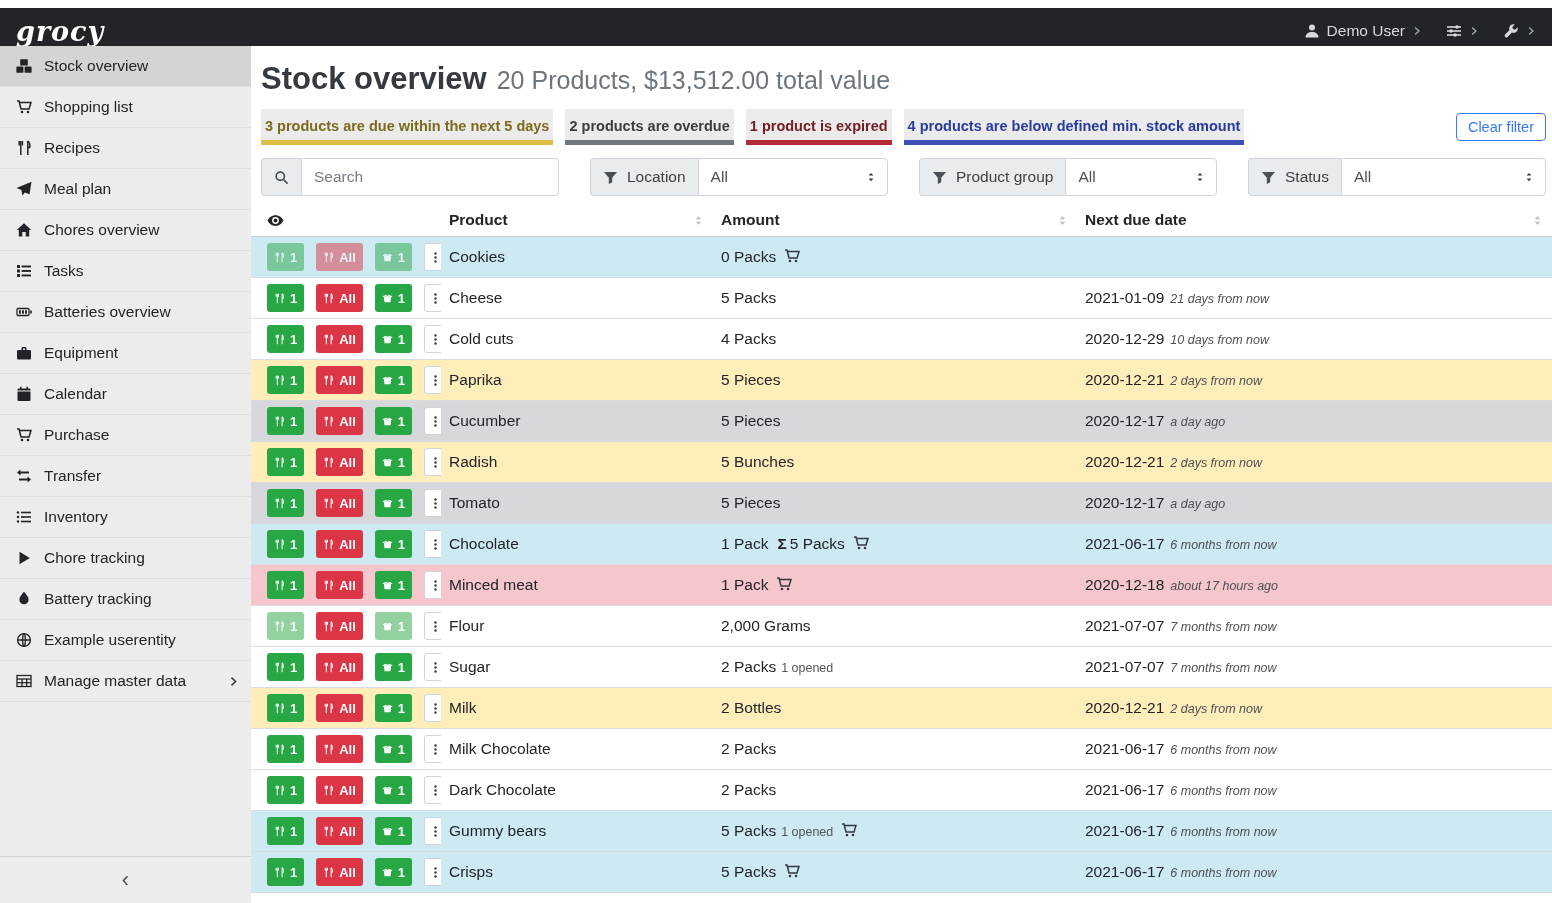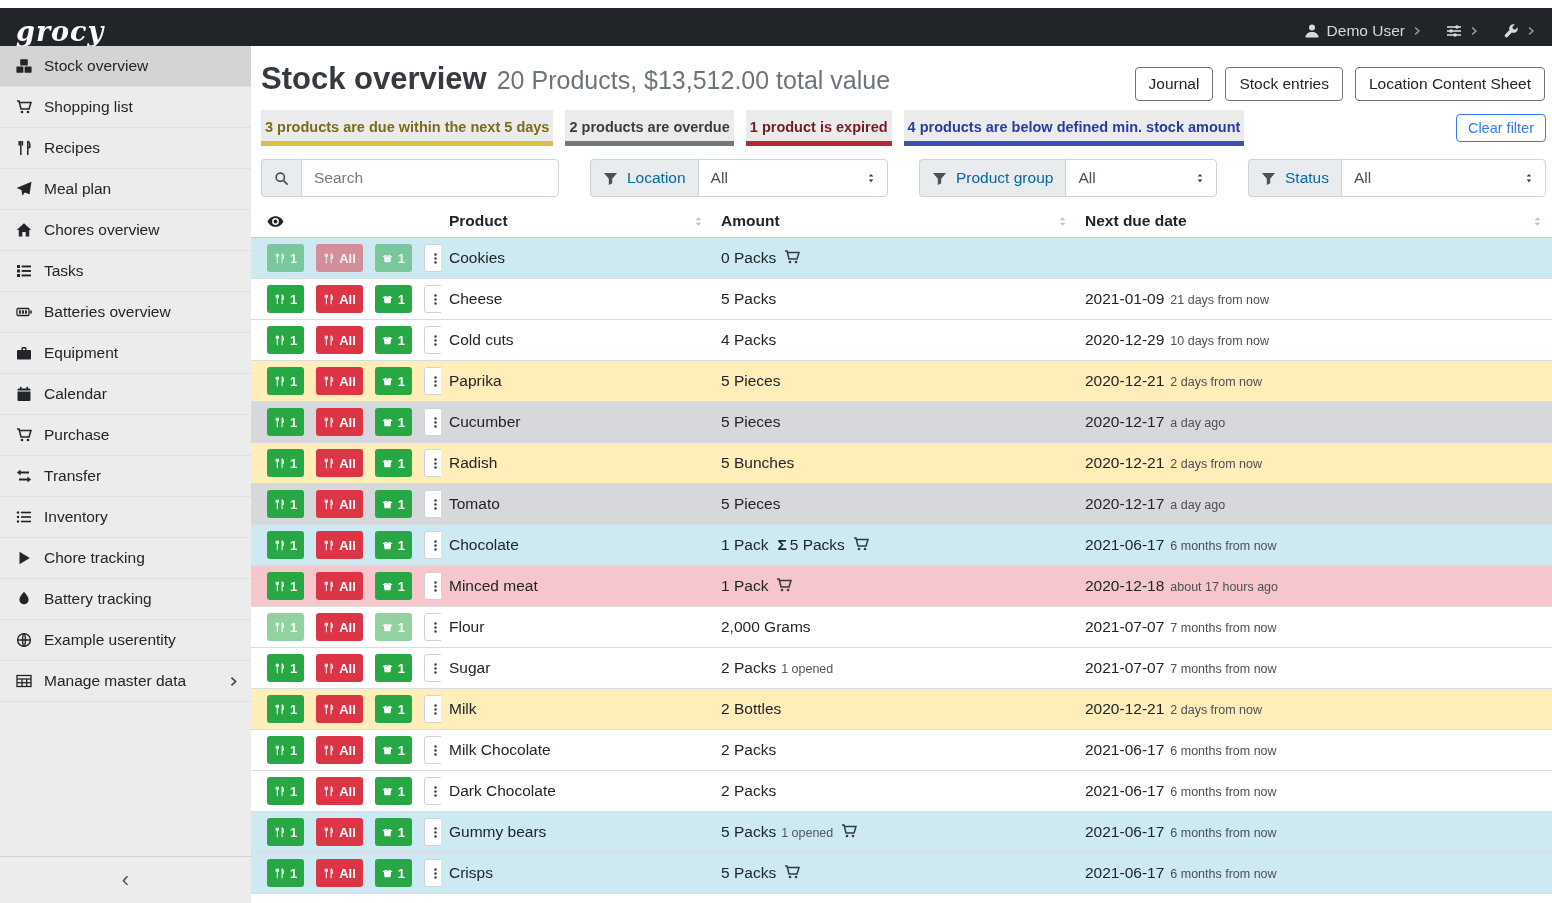--- a/index.html
+++ b/index.html
@@ -69,21 +69,21 @@
   .clear-filter{
     margin-left:auto;border:1px solid #3779f0;color:#3779f0;background:#fff;border-radius:4px;
     font-size:14.5px;padding:5px 11px;cursor:pointer;font-family:inherit;white-space:nowrap;
   }
 
   
   .filters{display:flex;gap:31px;padding:13px 6px 11px 10px;}
   .input-group{display:flex;height:38px;box-sizing:border-box;flex:1;min-width:0;}
   .ig-prepend{
     display:flex;align-items:center;gap:9px;background:#e9ecef;border:1px solid #ced4da;
-    border-right:0;border-radius:4px 0 0 4px;padding:0 12px;color:#0369a1;font-size:15.5px;
+    border-right:0;border-radius:4px 0 0 4px;padding:0 12px;color:#404040;font-size:15.5px;
     white-space:nowrap;
   }
   .ig-prepend .icon svg{width:15px;height:15px;display:block;color:#495057;}
   .ig-input{
     flex:1;min-width:0;border:1px solid #ced4da;border-radius:0 4px 4px 0;padding:14px 12px;
     font-size:15.5px;color:#495057;outline:none;font-family:inherit;background:#fff;
   }
   .ig-input::placeholder{color:#757d85;}
   .ig-select{
     flex:1;min-width:0;border:1px solid #ced4da;border-radius:0 4px 4px 0;background:#fff;
@@ -127,21 +127,21 @@
     display:inline-flex;align-items:center;justify-content:center;border-radius:3px;cursor:pointer;
   }
   .btn-dots .icon svg{width:13px;height:13px;display:block;}
 
   .amt-extra{font-size:12.5px;color:#53565a;margin-left:5px;}
   .amt-total{margin-left:9px;}
   .amt-total .sigma{font-weight:bold;margin-right:3px;}
   .cart-ind{margin-left:8px;vertical-align:-2px;display:inline-block;}
   .cart-ind svg{width:16px;height:16px;display:block;color:#343a40;}
 
-  .due-rel{font-size:12.5px;color:#4c5054;margin-left:6px;}
+  .due-rel{font-size:12.5px;font-style:italic;color:#4c5054;margin-left:6px;}
 </style>
 </head>
 <body>
 
 <div class="app">
 
   <nav class="navbar">
     <span class="logo">grocy</span>
     <div class="nav-right">
       <div class="nav-item">
@@ -362,25 +362,20 @@
     <div class="collapse-btn">‹</div>
   </aside>
 
   <main class="main">
 
     <div class="page-head">
       <div class="page-title-wrap">
         <h1 class="page-title">Stock overview</h1>
         <span class="page-sub">20 Products, $13,512.00 total value</span>
       </div>
-      <div class="head-buttons" id="head-buttons">
-          <button class="btn-outline">Journal</button>
-          <button class="btn-outline">Stock entries</button>
-          <button class="btn-outline">Location Content Sheet</button>
-        </div>
     </div>
 
     <div class="banner-row">
       <span id="banners" style="display:flex;align-items:center;">
           <div class="banner due">3 products are due within the next 5 days</div>
           <div class="banner overdue">2 products are overdue</div>
           <div class="banner expired">1 product is expired</div>
           <div class="banner belowmin">4 products are below defined min. stock amount</div>
         </span>
       <button class="clear-filter">Clear filter</button>

